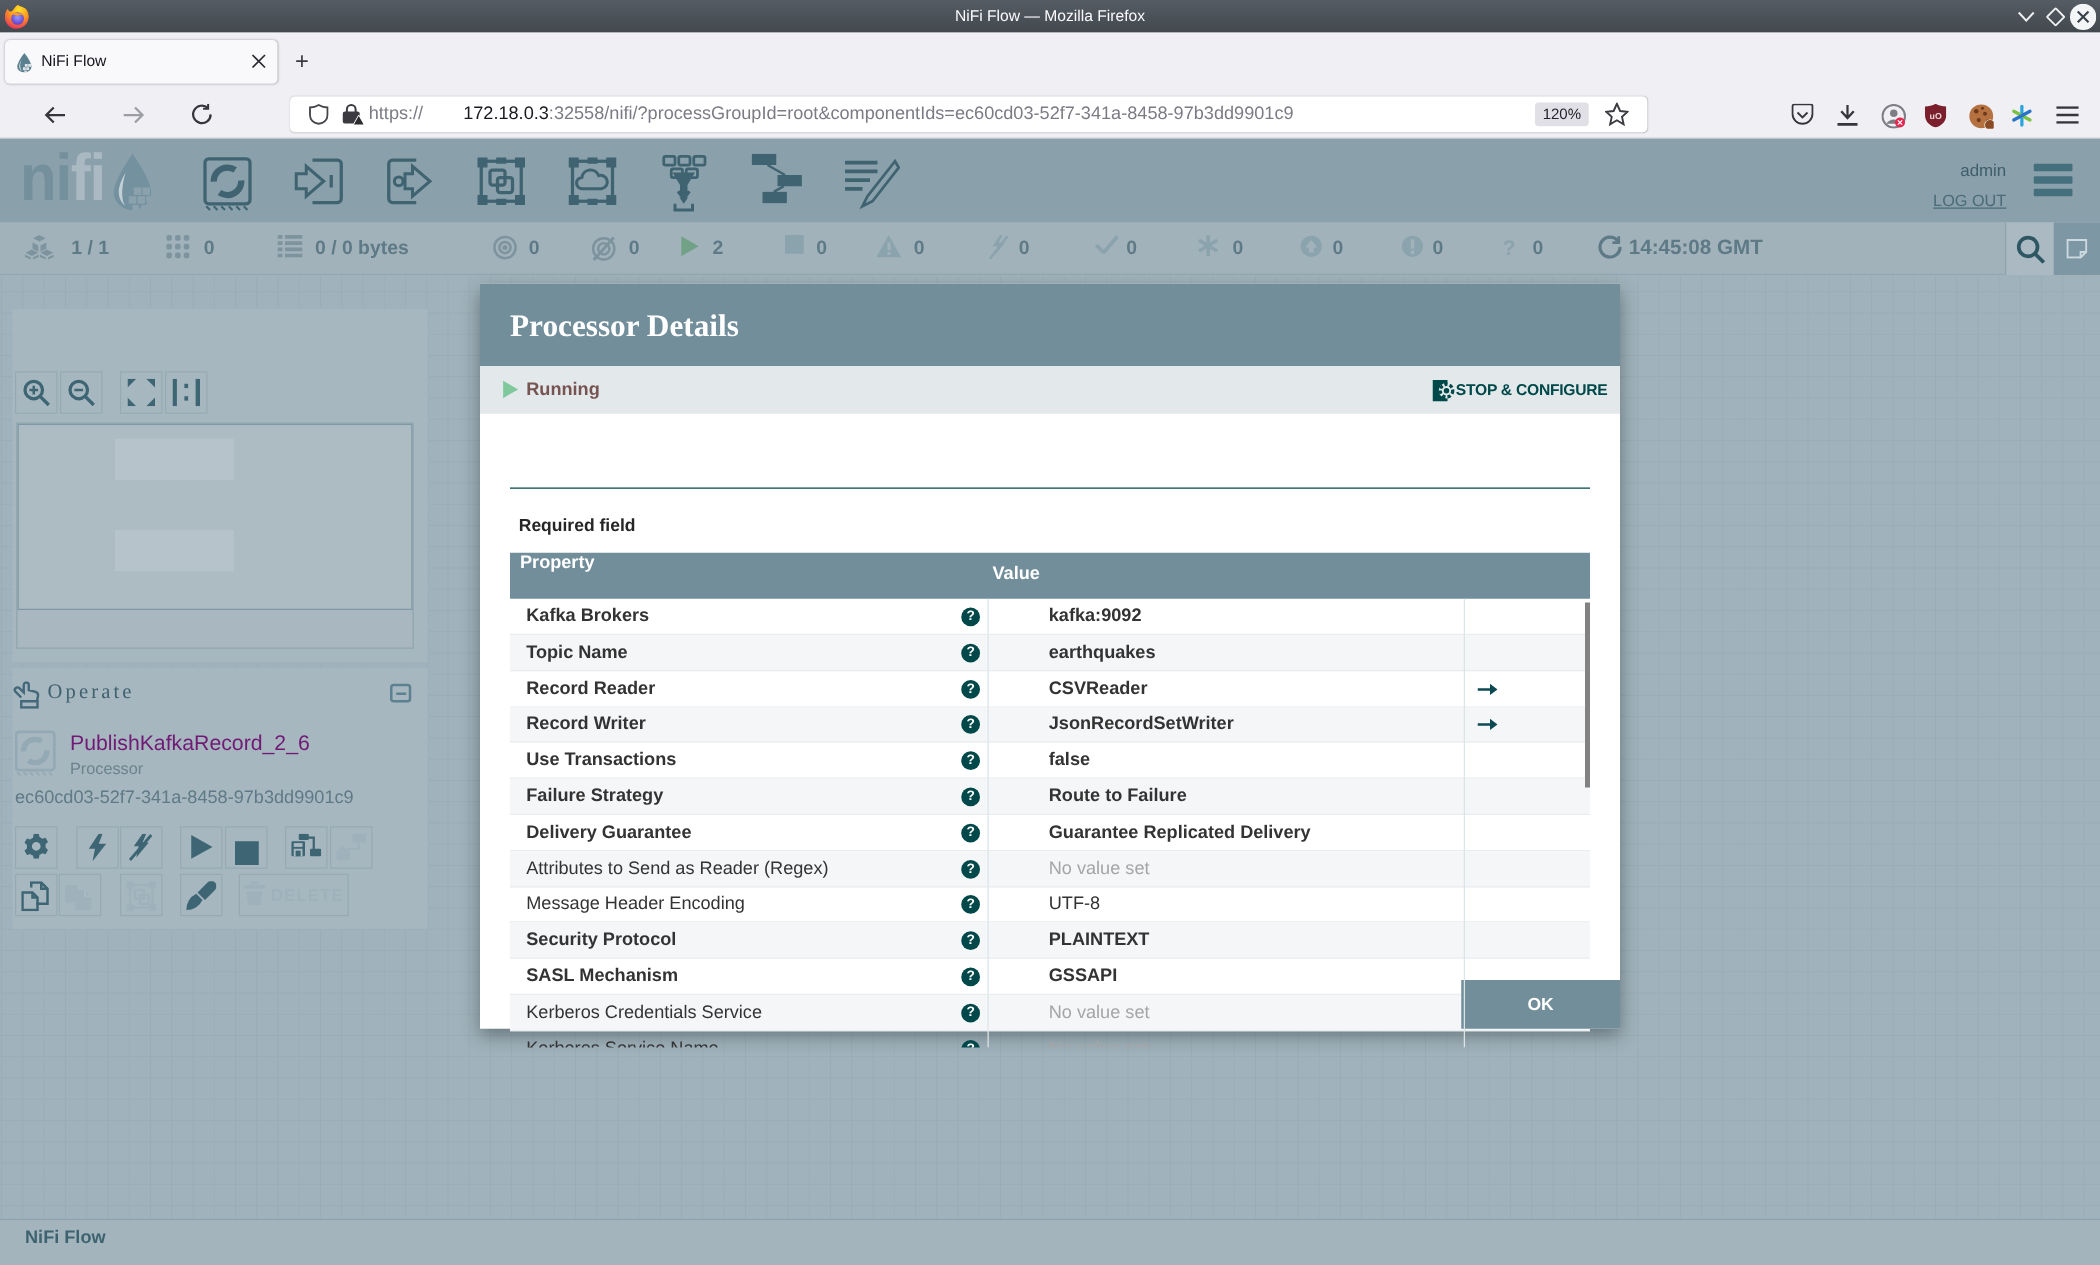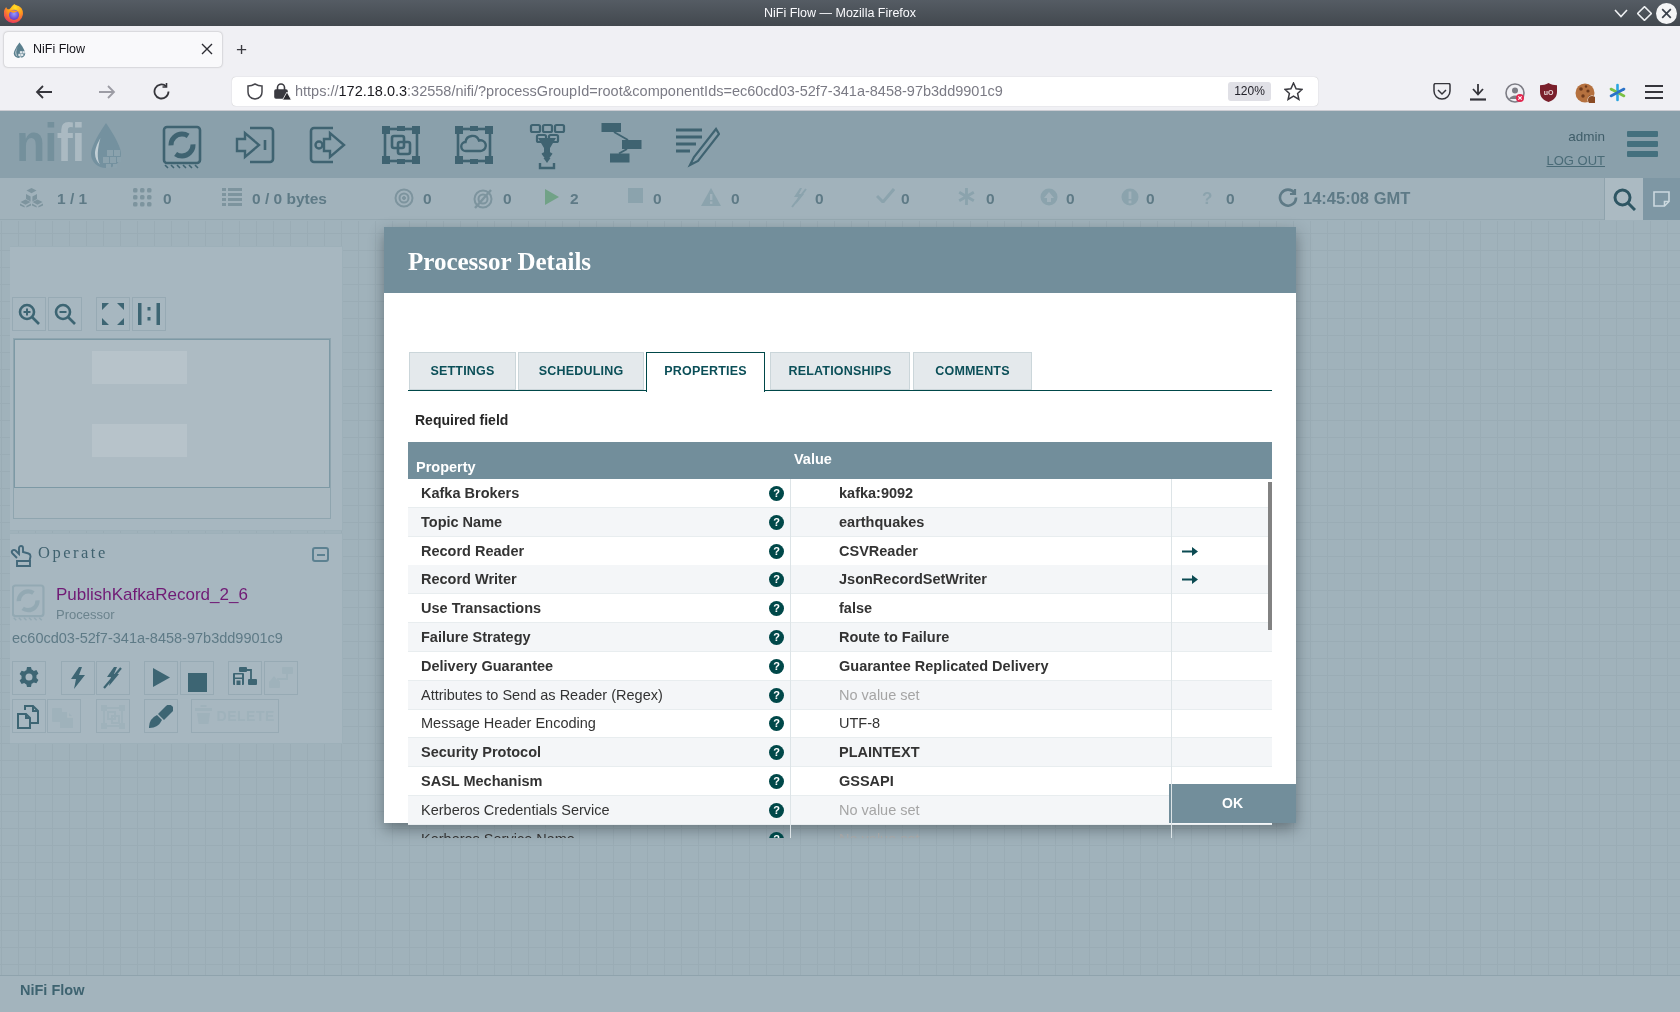--- a/index.html
+++ b/index.html
@@ -16,21 +16,21 @@
   border-radius:4px; box-shadow:0 0 2px rgba(0,0,0,0.35); }
 #tab .tabtitle { position:absolute; left:29px; top:10px; font-size:12.5px; color:#15141a; }
 #newtab { position:absolute; left:236px; top:13px; font-size:19px; color:#3a3a40; font-weight:400;}
 #urlbar { position:absolute; left:0; top:72px; width:1680px; height:39px; background:#f0f0f4;
   border-bottom:1px solid #ccccd2; }
 #urlinput { position:absolute; left:232px; top:5px; width:1086px; height:29px; background:#fff;
   border-radius:4px; box-shadow:0 0 1px rgba(0,0,0,0.3); }
 .navbtn { position:absolute; }
 .rtico { position:absolute; top:11px; }
 #urltext { position:absolute; left:63px; top:6px; font-size:14.5px; color:#7b7b85; white-space:nowrap; }
-#urltext b { color:#19191f; font-weight:normal; }
+#urltext b { color:#19191f; font-weight:normal;margin-left:32px; }
 #zoompill { position:absolute; right:47px; top:5px; width:43px; height:19px; background:#e0e0e6;
   border-radius:3px; color:#23222a; font-size:12px; text-align:center; line-height:19px; }
 
 
 #nifiwrap { position:absolute; left:0; top:111px; width:1680px; height:901px; }
 #nftoolbar { position:absolute; left:0; top:0; width:1680px; height:67px; background:#8aa0ab; }
 #nfstatus { position:absolute; left:0; top:67px; width:1680px; height:42px; background:#a1b2bb;
   border-bottom:1px solid #95a8b1; }
 #nfcanvas { position:absolute; left:0; top:110px; width:1680px; height:791px; background:#a0b2bb;
   background-image:linear-gradient(#9aacb5 1px, transparent 1px),
@@ -87,21 +87,21 @@
 #mstatus .sc { position:absolute; right:10px; top:12px; color:#004849; font-weight:bold; font-size:12.5px; letter-spacing:-0.2px; }
 #tabs { position:absolute; left:24px; top:125px; right:24px; height:42px; }
 .mtab { position:absolute; top:0px; height:38px; background:#e4e9ec; border:1px solid #cbd6da;
   text-align:center; font-weight:bold; font-size:12.5px; color:#0b4f58; line-height:37px; letter-spacing:0.2px;}
 .mtab.sel { background:#fff; border:1px solid #004849; border-bottom:none; top:0; height:40px; z-index:2;}
 #tabline { position:absolute; left:24px; top:163px; right:24px; height:1px; background:#004849; }
 #reqfield { position:absolute; left:31px; top:185px; font-weight:bold; font-size:14px; color:#262626; }
 #ptable { position:absolute; left:24px; top:215px; width:864px; height:396px; overflow:hidden; }
 #pthead { position:absolute; left:0; top:0; width:864px; height:37px; background:#728e9b; color:#fff;
   font-weight:bold; font-size:14.5px; }
-#pthead .c1 { position:absolute; left:8px; top:17px; }
+#pthead .c1 { position:absolute; left:8px; top:0; }
 #pthead .c2 { position:absolute; left:386px; top:9px; }
 .prow { position:absolute; left:0; width:864px; height:29px; border-bottom:1px solid #e8edef; font-size:14.5px; color:#333; }
 .prow.alt { background:#f4f6f8; }
 .prow .name { position:absolute; left:13px; top:6px; font-weight:bold; }
 .prow.opt .name { font-weight:normal; }
 .prow .q { position:absolute; left:361px; top:7px; width:15px; height:15px; background:#004849; border-radius:50%;
   color:#fff; font-size:11px; font-weight:bold; text-align:center; line-height:15px; }
 .prow .val { position:absolute; left:395px; top:6px; font-weight:bold;margin-left:36px; }
 .prow.opt .val { font-weight:normal; }
 .prow .val.unset { color:#a5a5a5; font-weight:normal; }
@@ -567,26 +567,36 @@
         <span style="color:#9fb2bb;font-weight:bold;font-size:14px;letter-spacing:0.5px;"> DELETE</span>
       </div>
     </div>
   </div>
 </div>
 
 <div id="modal">
   <div id="mhead">
       <span class="t">Processor Details</span>
     </div>
-  <div id="tabs">
-    <div class="mtab" style="left:1px; width:107px;">SETTINGS</div>
-    <div class="mtab" style="left:110px; width:126px;">SCHEDULING</div>
-    <div class="mtab sel" style="left:238px; width:119px;">PROPERTIES</div>
-    <div class="mtab" style="left:362px; width:140px;">RELATIONSHIPS</div>
-    <div class="mtab" style="left:505px; width:119px;">COMMENTS</div>
+  <div id="mstatus">
+    <svg style="position:absolute;left:17px;top:11px;" width="15" height="15" viewBox="0 0 15 15">
+        <path d="M1.5 0.5 L13.5 7.5 L1.5 14.5 Z" fill="#7fc89c"></path>
+      </svg>
+    <span class="run">Running</span>
+    <svg style="position:absolute;right:131px;top:10px;" width="19" height="19" viewBox="0 0 19 19">
+      <rect x="0" y="1" width="12" height="17" fill="#004849"></rect>
+      <g transform="translate(11.2,9.5)">
+        <circle r="6.2" fill="#e3e8eb"></circle>
+        <g fill="#004849">
+            <circle r="5" fill="none" stroke="#004849" stroke-width="2.6" stroke-dasharray="2.6 1.65"></circle>
+            <circle r="2.2"></circle>
+          </g>
+      </g>
+    </svg>
+    <span class="sc">STOP &amp; CONFIGURE</span>
   </div>
   <div id="tabline"></div>
   <div id="reqfield">Required field</div>
   <div id="ptable">
     <div id="pthead">
         <span class="c1">Property</span>
         <span class="c2">Value</span>
       </div>
     <div class="vline1"></div>
       <div class="vline2"></div>

